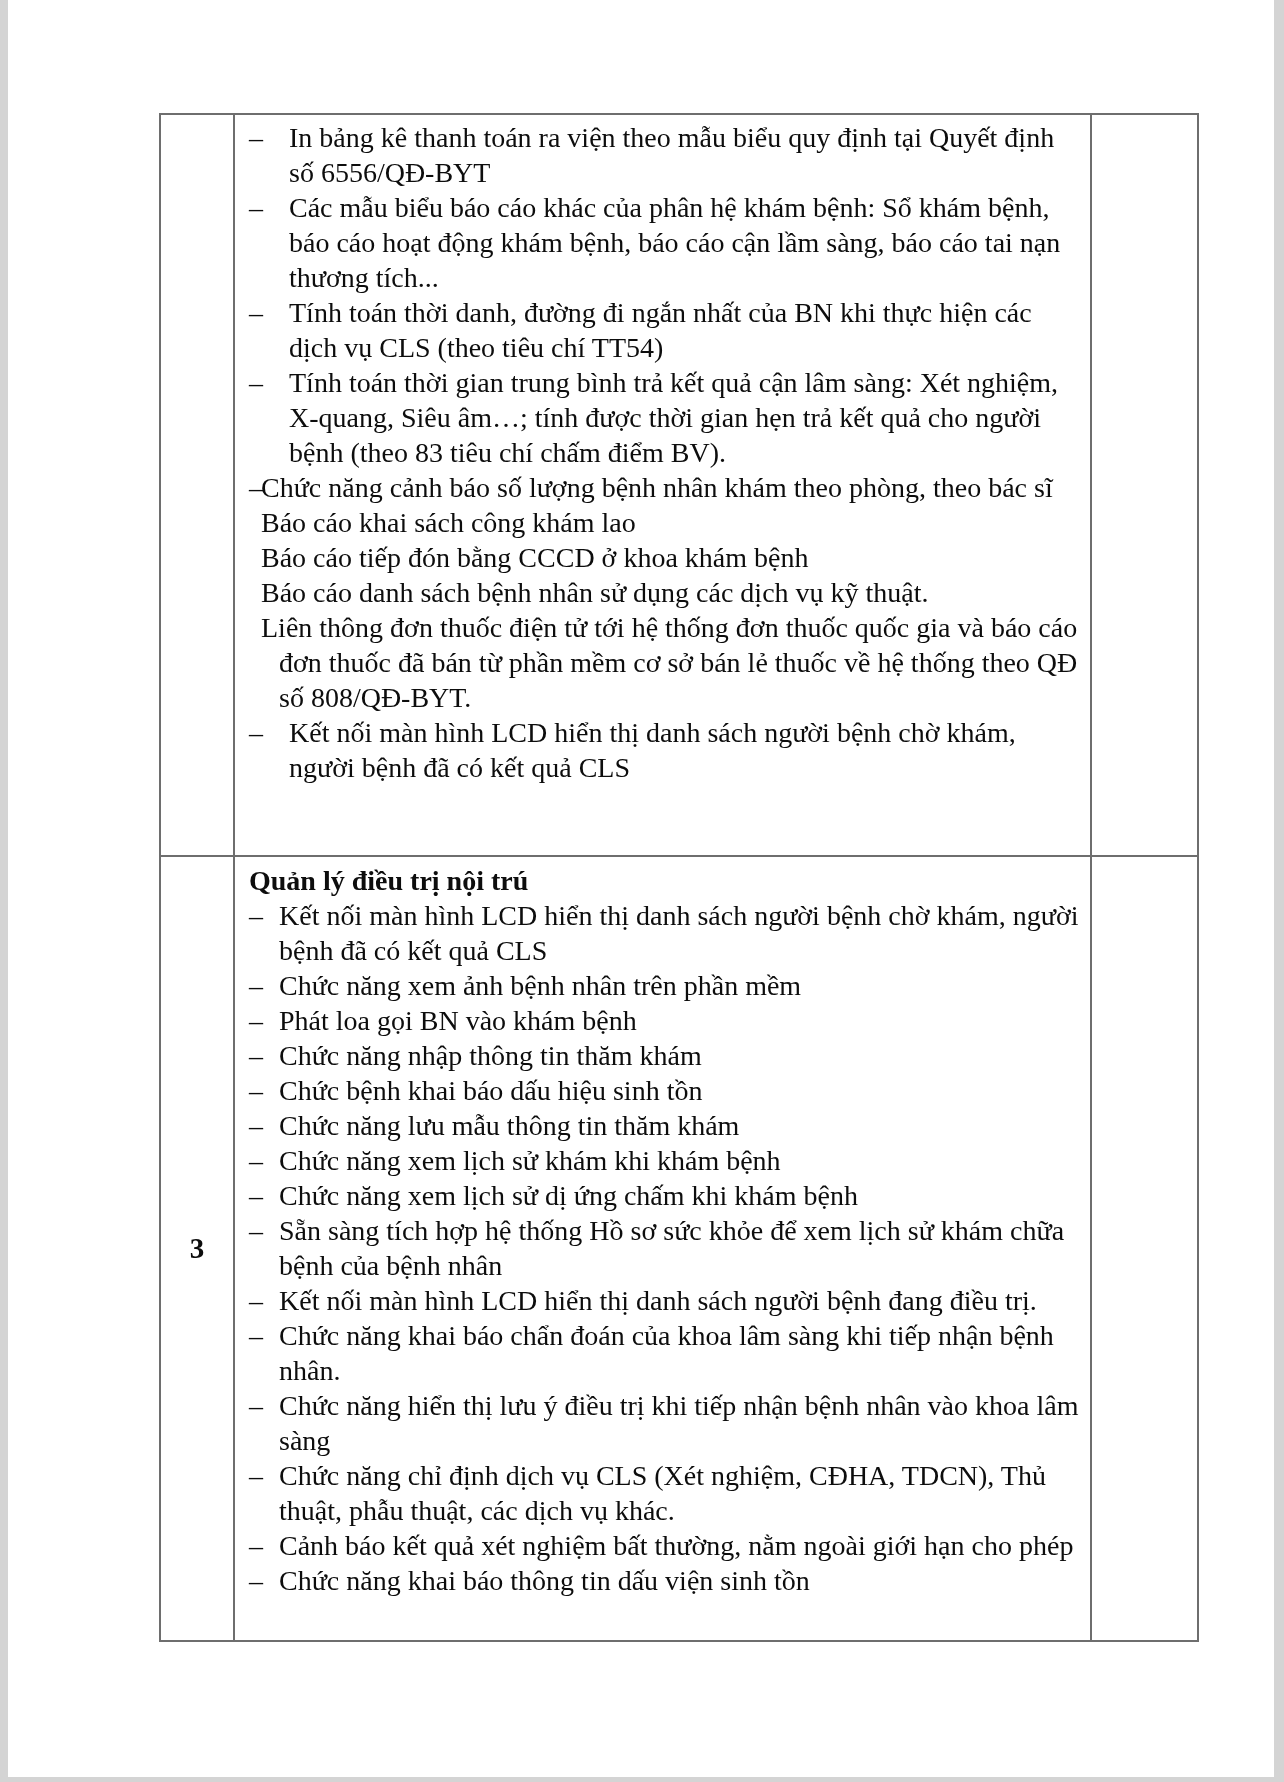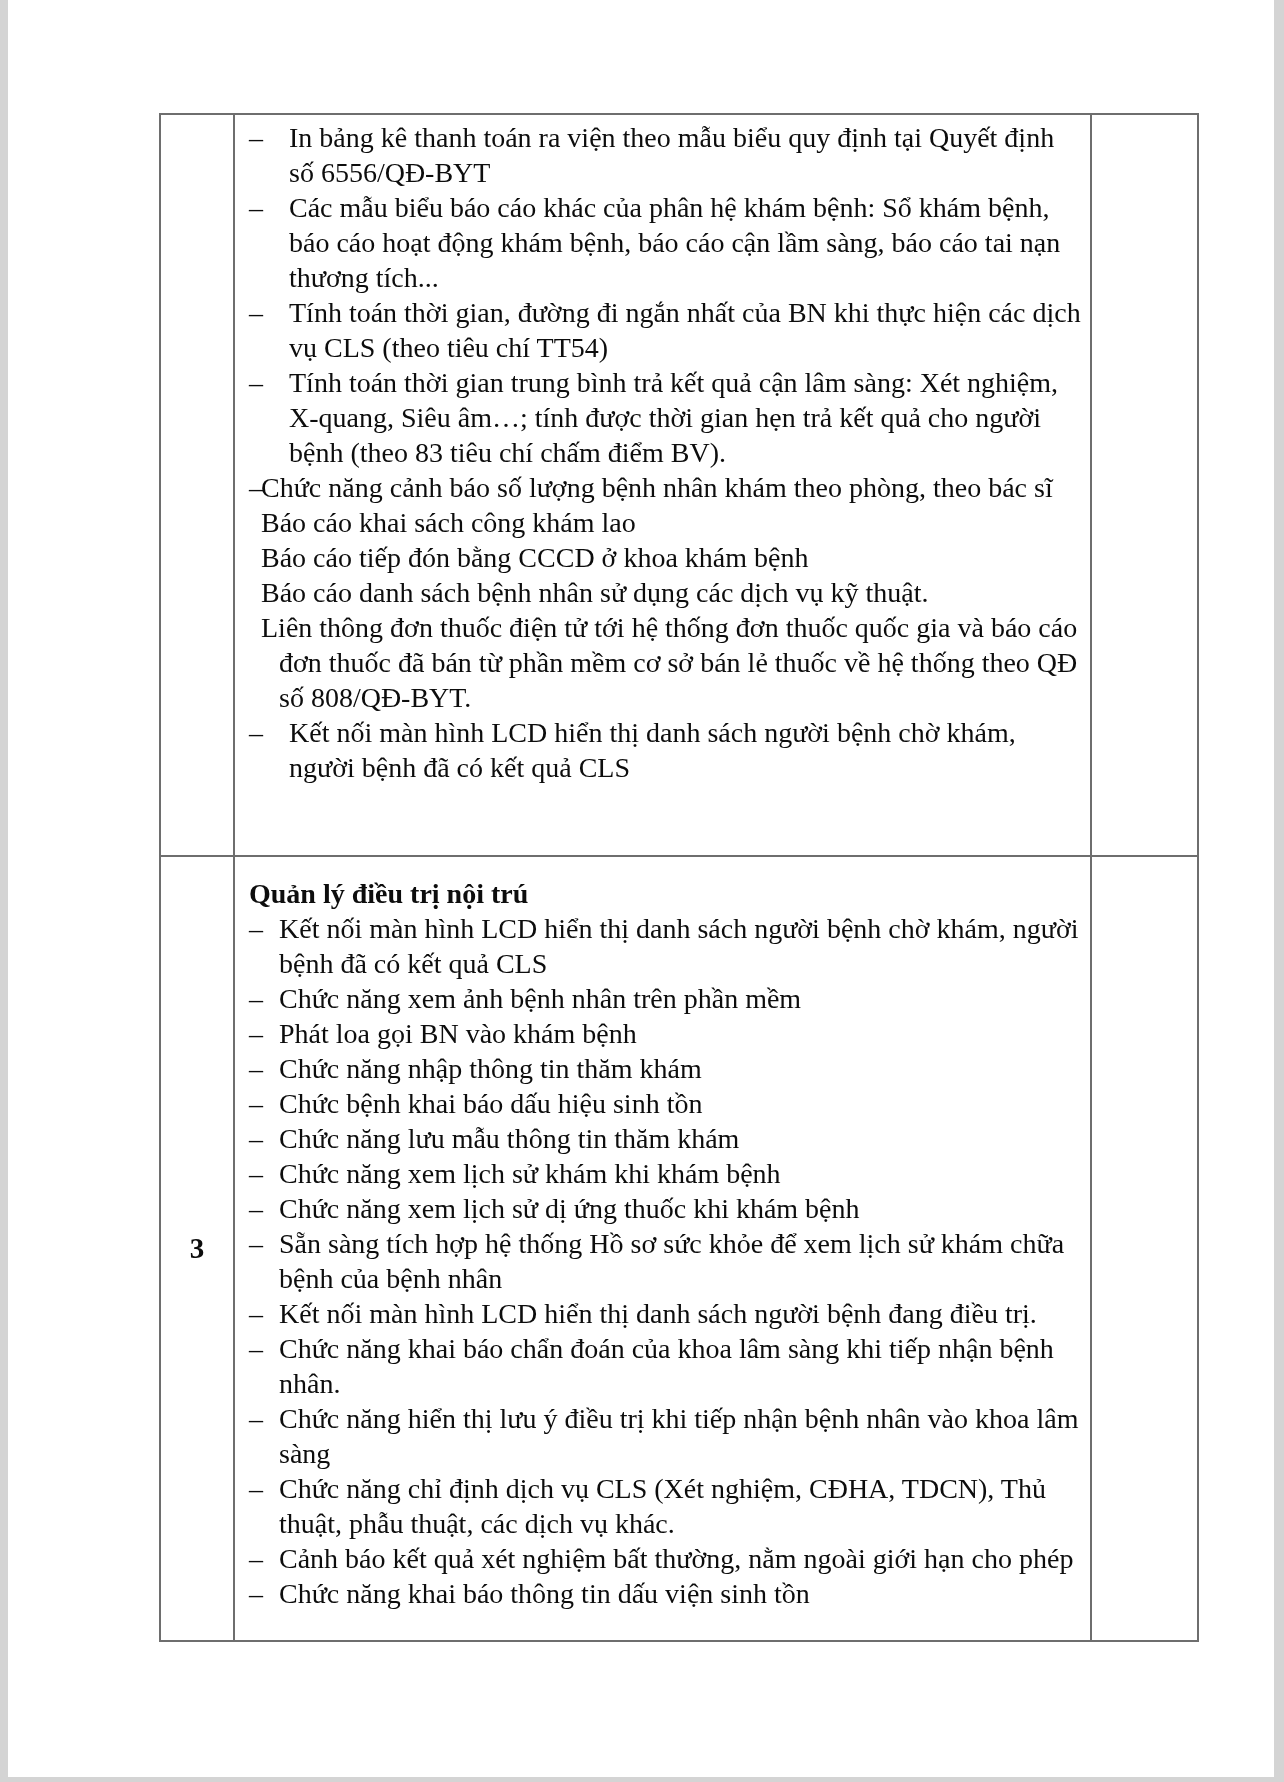--- a/index.html
+++ b/index.html
@@ -68,47 +68,47 @@
   <div class="doc-table">
 
     <div class="cell num-cell b-right b-bottom">
       <span></span>
     </div>
     <div class="cell content-cell b-right b-bottom">
       <div class="section-header"></div>
       <div>
           <div class="item ind-a"><span class="dash">–</span><span>In bảng kê thanh toán ra viện theo mẫu biểu quy định tại Quyết định số 6556/QĐ-BYT</span></div>
           <div class="item ind-a"><span class="dash">–</span><span>Các mẫu biểu báo cáo khác của phân hệ khám bệnh: Sổ khám bệnh, báo cáo hoạt động khám bệnh, báo cáo cận lầm sàng, báo cáo tai nạn thương tích...</span></div>
-          <div class="item ind-a"><span class="dash">–</span><span>Tính toán thời gian, đường đi ngắn nhất của BN khi thực hiện các dịch vụ CLS (theo tiêu chí TT54)</span></div>
+          <div class="item ind-a"><span class="dash">–</span><span>Tính toán thời danh, đường đi ngắn nhất của BN khi thực hiện các dịch vụ CLS (theo tiêu chí TT54)</span></div>
           <div class="item ind-a"><span class="dash">–</span><span>Tính toán thời gian trung bình trả kết quả cận lâm sàng: Xét nghiệm, X-quang, Siêu âm…; tính được thời gian hẹn trả kết quả cho người bệnh (theo 83 tiêu chí chấm điểm BV).</span></div>
           <div class="item ind-a"><span class="dash">–</span></div>
           <div class="item ind-b"><span class="dash">–</span><span>Chức năng cảnh báo số lượng bệnh nhân khám theo phòng, theo bác sĩ</span></div>
           <div class="item ind-b"><span class="dash">–</span><span>Báo cáo khai sách công khám lao</span></div>
           <div class="item ind-b"><span class="dash">–</span><span>Báo cáo tiếp đón bằng CCCD ở khoa khám bệnh</span></div>
           <div class="item ind-b"><span class="dash">–</span><span>Báo cáo danh sách bệnh nhân sử dụng các dịch vụ kỹ thuật.</span></div>
           <div class="item ind-b"><span class="dash">–</span><span>Liên thông đơn thuốc điện tử tới hệ thống đơn thuốc quốc gia và báo cáo đơn thuốc đã bán từ phần mềm cơ sở bán lẻ thuốc về hệ thống theo QĐ số 808/QĐ-BYT.</span></div>
           <div class="item ind-a"><span class="dash">–</span><span>Kết nối màn hình LCD hiển thị danh sách người bệnh chờ khám, người bệnh đã có kết quả CLS</span></div>
         </div>
     </div>
     <div class="cell b-bottom"></div>
 
     <div class="cell num-cell b-right">
       <span>3</span>
     </div>
-    <div class="cell content-cell b-right" style="padding-top:19px;">
+    <div class="cell content-cell b-right" style="padding-top:6px;">
       <div class="section-header">Quản lý điều trị nội trú</div>
       <div>
           <div class="item ind-c"><span class="dash">–</span><span>Kết nối màn hình LCD hiển thị danh sách người bệnh chờ khám, người bệnh đã có kết quả CLS</span></div>
           <div class="item ind-c"><span class="dash">–</span><span>Chức năng xem ảnh bệnh nhân trên phần mềm</span></div>
           <div class="item ind-c"><span class="dash">–</span><span>Phát loa gọi BN vào khám bệnh</span></div>
           <div class="item ind-c"><span class="dash">–</span><span>Chức năng nhập thông tin thăm khám</span></div>
           <div class="item ind-c"><span class="dash">–</span><span>Chức bệnh khai báo dấu hiệu sinh tồn</span></div>
           <div class="item ind-c"><span class="dash">–</span><span>Chức năng lưu mẫu thông tin thăm khám</span></div>
           <div class="item ind-c"><span class="dash">–</span><span>Chức năng xem lịch sử khám khi khám bệnh</span></div>
-          <div class="item ind-c"><span class="dash">–</span><span>Chức năng xem lịch sử dị ứng thuốc khi khám bệnh</span></div>
+          <div class="item ind-c"><span class="dash">–</span><span>Chức năng xem lịch sử dị ứng chấm khi khám bệnh</span></div>
           <div class="item ind-c"><span class="dash">–</span><span>Sẵn sàng tích hợp hệ thống Hồ sơ sức khỏe để xem lịch sử khám chữa bệnh của bệnh nhân</span></div>
           <div class="item ind-c"><span class="dash">–</span><span>Kết nối màn hình LCD hiển thị danh sách người bệnh đang điều trị.</span></div>
           <div class="item ind-c"><span class="dash">–</span><span>Chức năng khai báo chẩn đoán của khoa lâm sàng khi tiếp nhận bệnh nhân.</span></div>
           <div class="item ind-c"><span class="dash">–</span><span>Chức năng hiển thị lưu ý điều trị khi tiếp nhận bệnh nhân vào khoa lâm sàng</span></div>
           <div class="item ind-c"><span class="dash">–</span><span>Chức năng chỉ định dịch vụ CLS (Xét nghiệm, CĐHA, TDCN), Thủ thuật, phẫu thuật, các dịch vụ khác.</span></div>
           <div class="item ind-c"><span class="dash">–</span><span>Cảnh báo kết quả xét nghiệm bất thường, nằm ngoài giới hạn cho phép</span></div>
           <div class="item ind-c"><span class="dash">–</span><span>Chức năng khai báo thông tin dấu viện sinh tồn</span></div>
         </div>
     </div>
     <div class="cell"></div>

